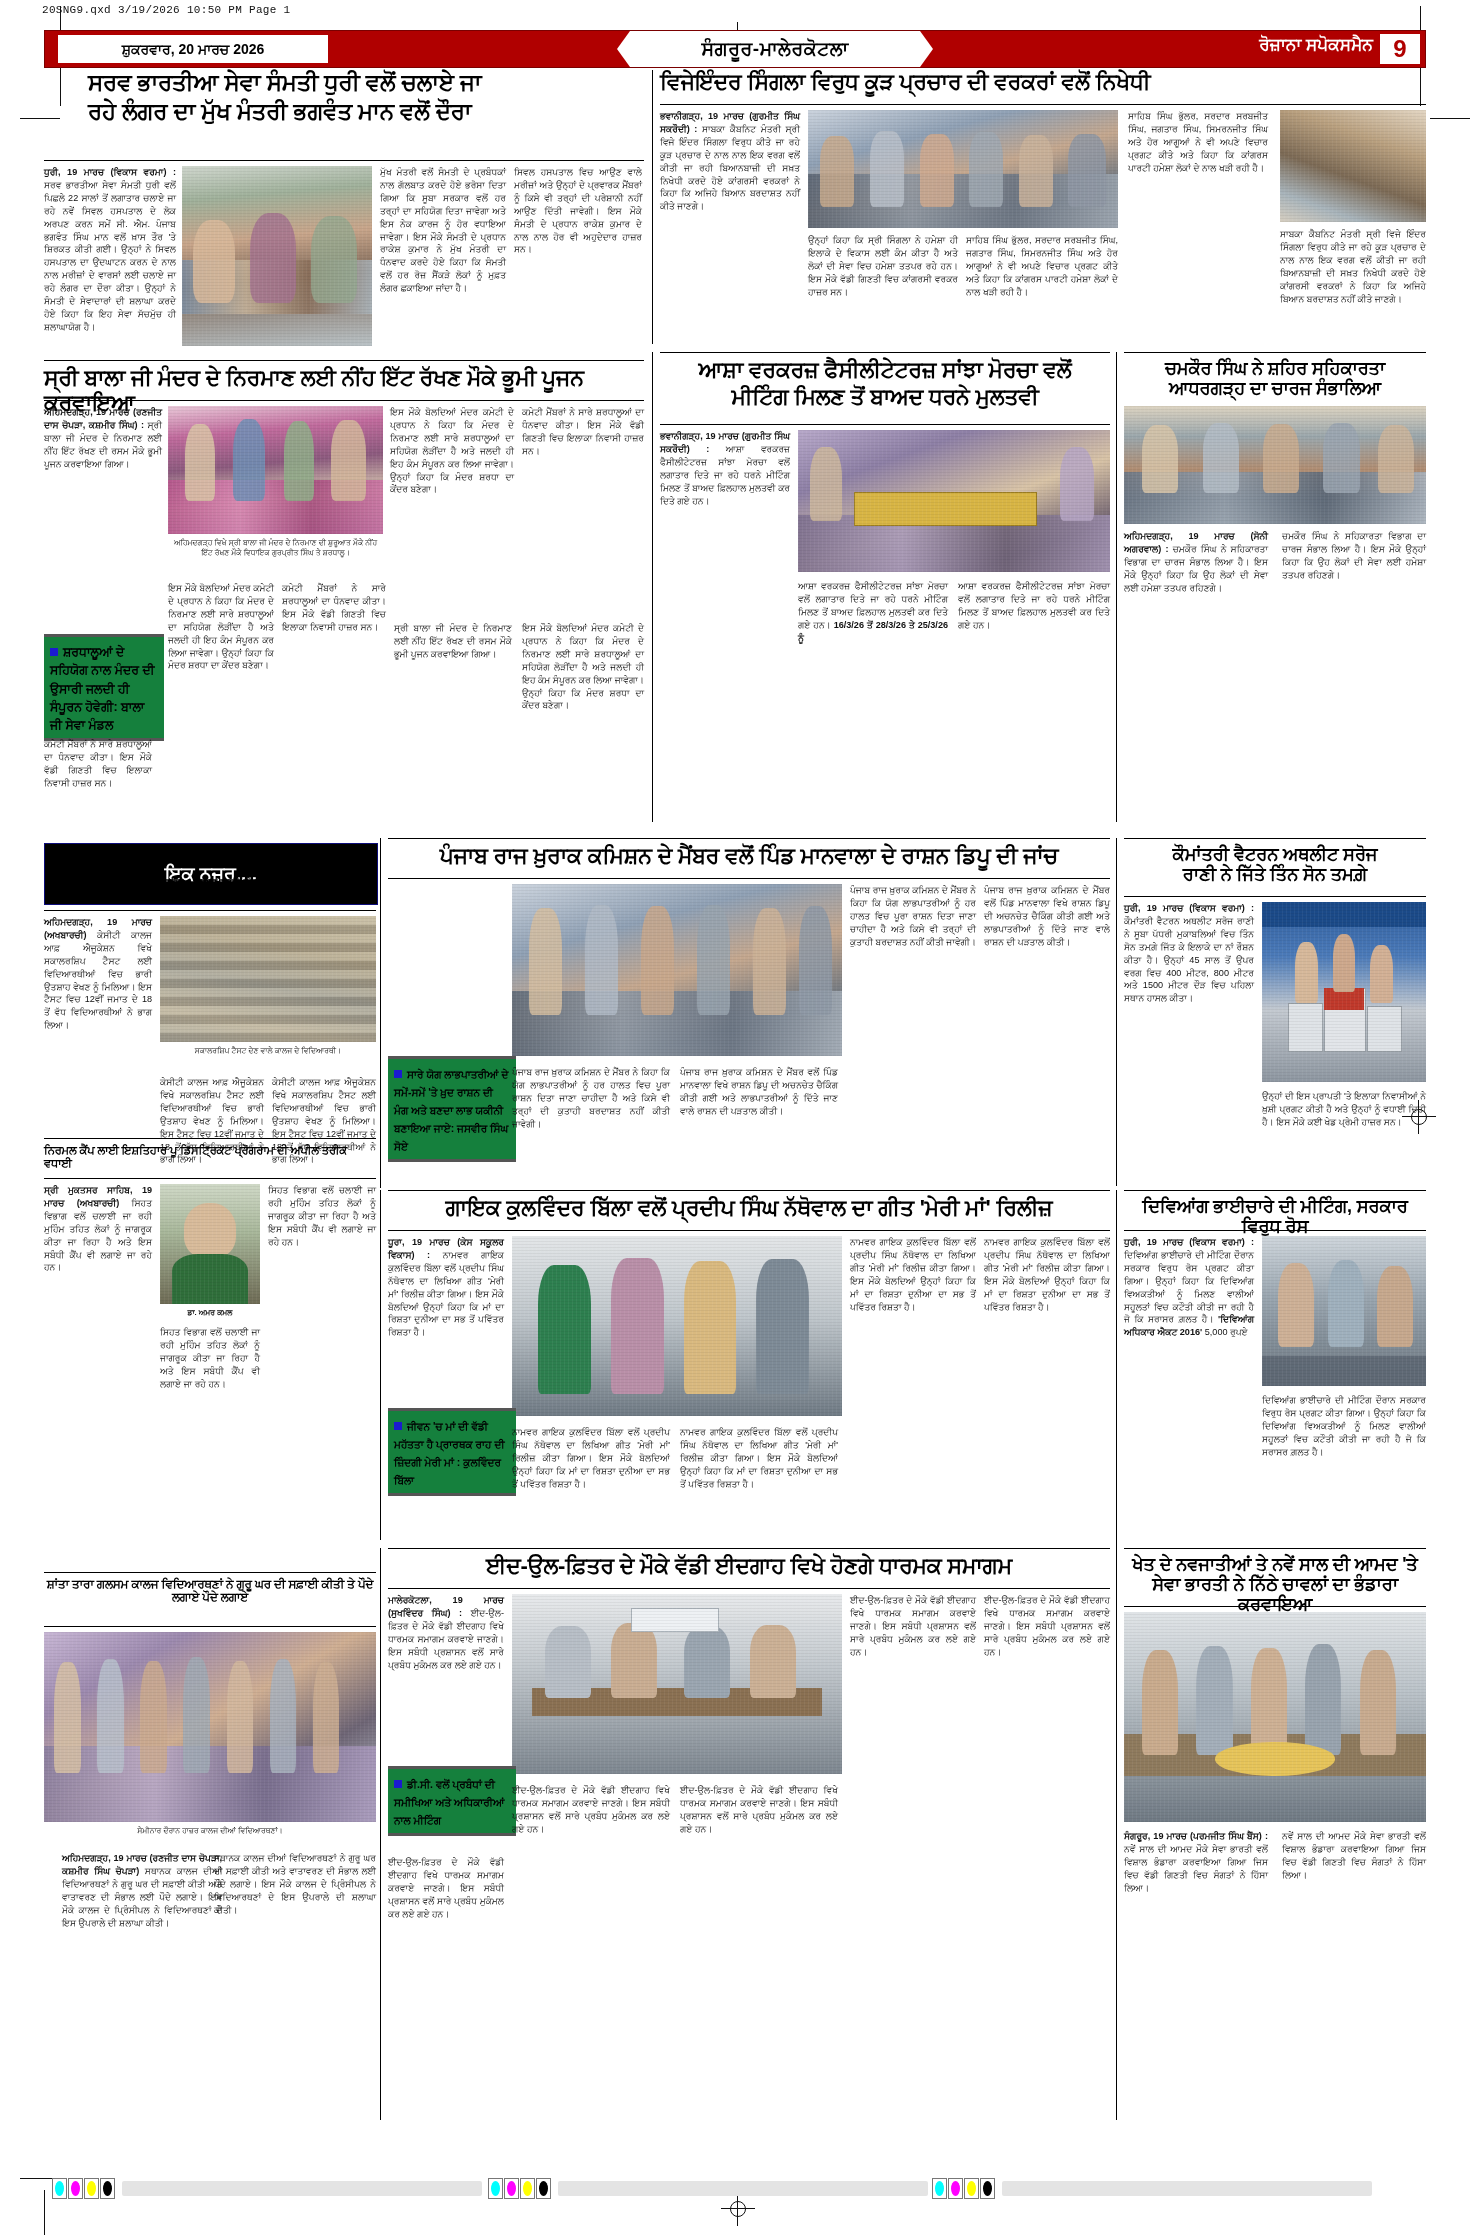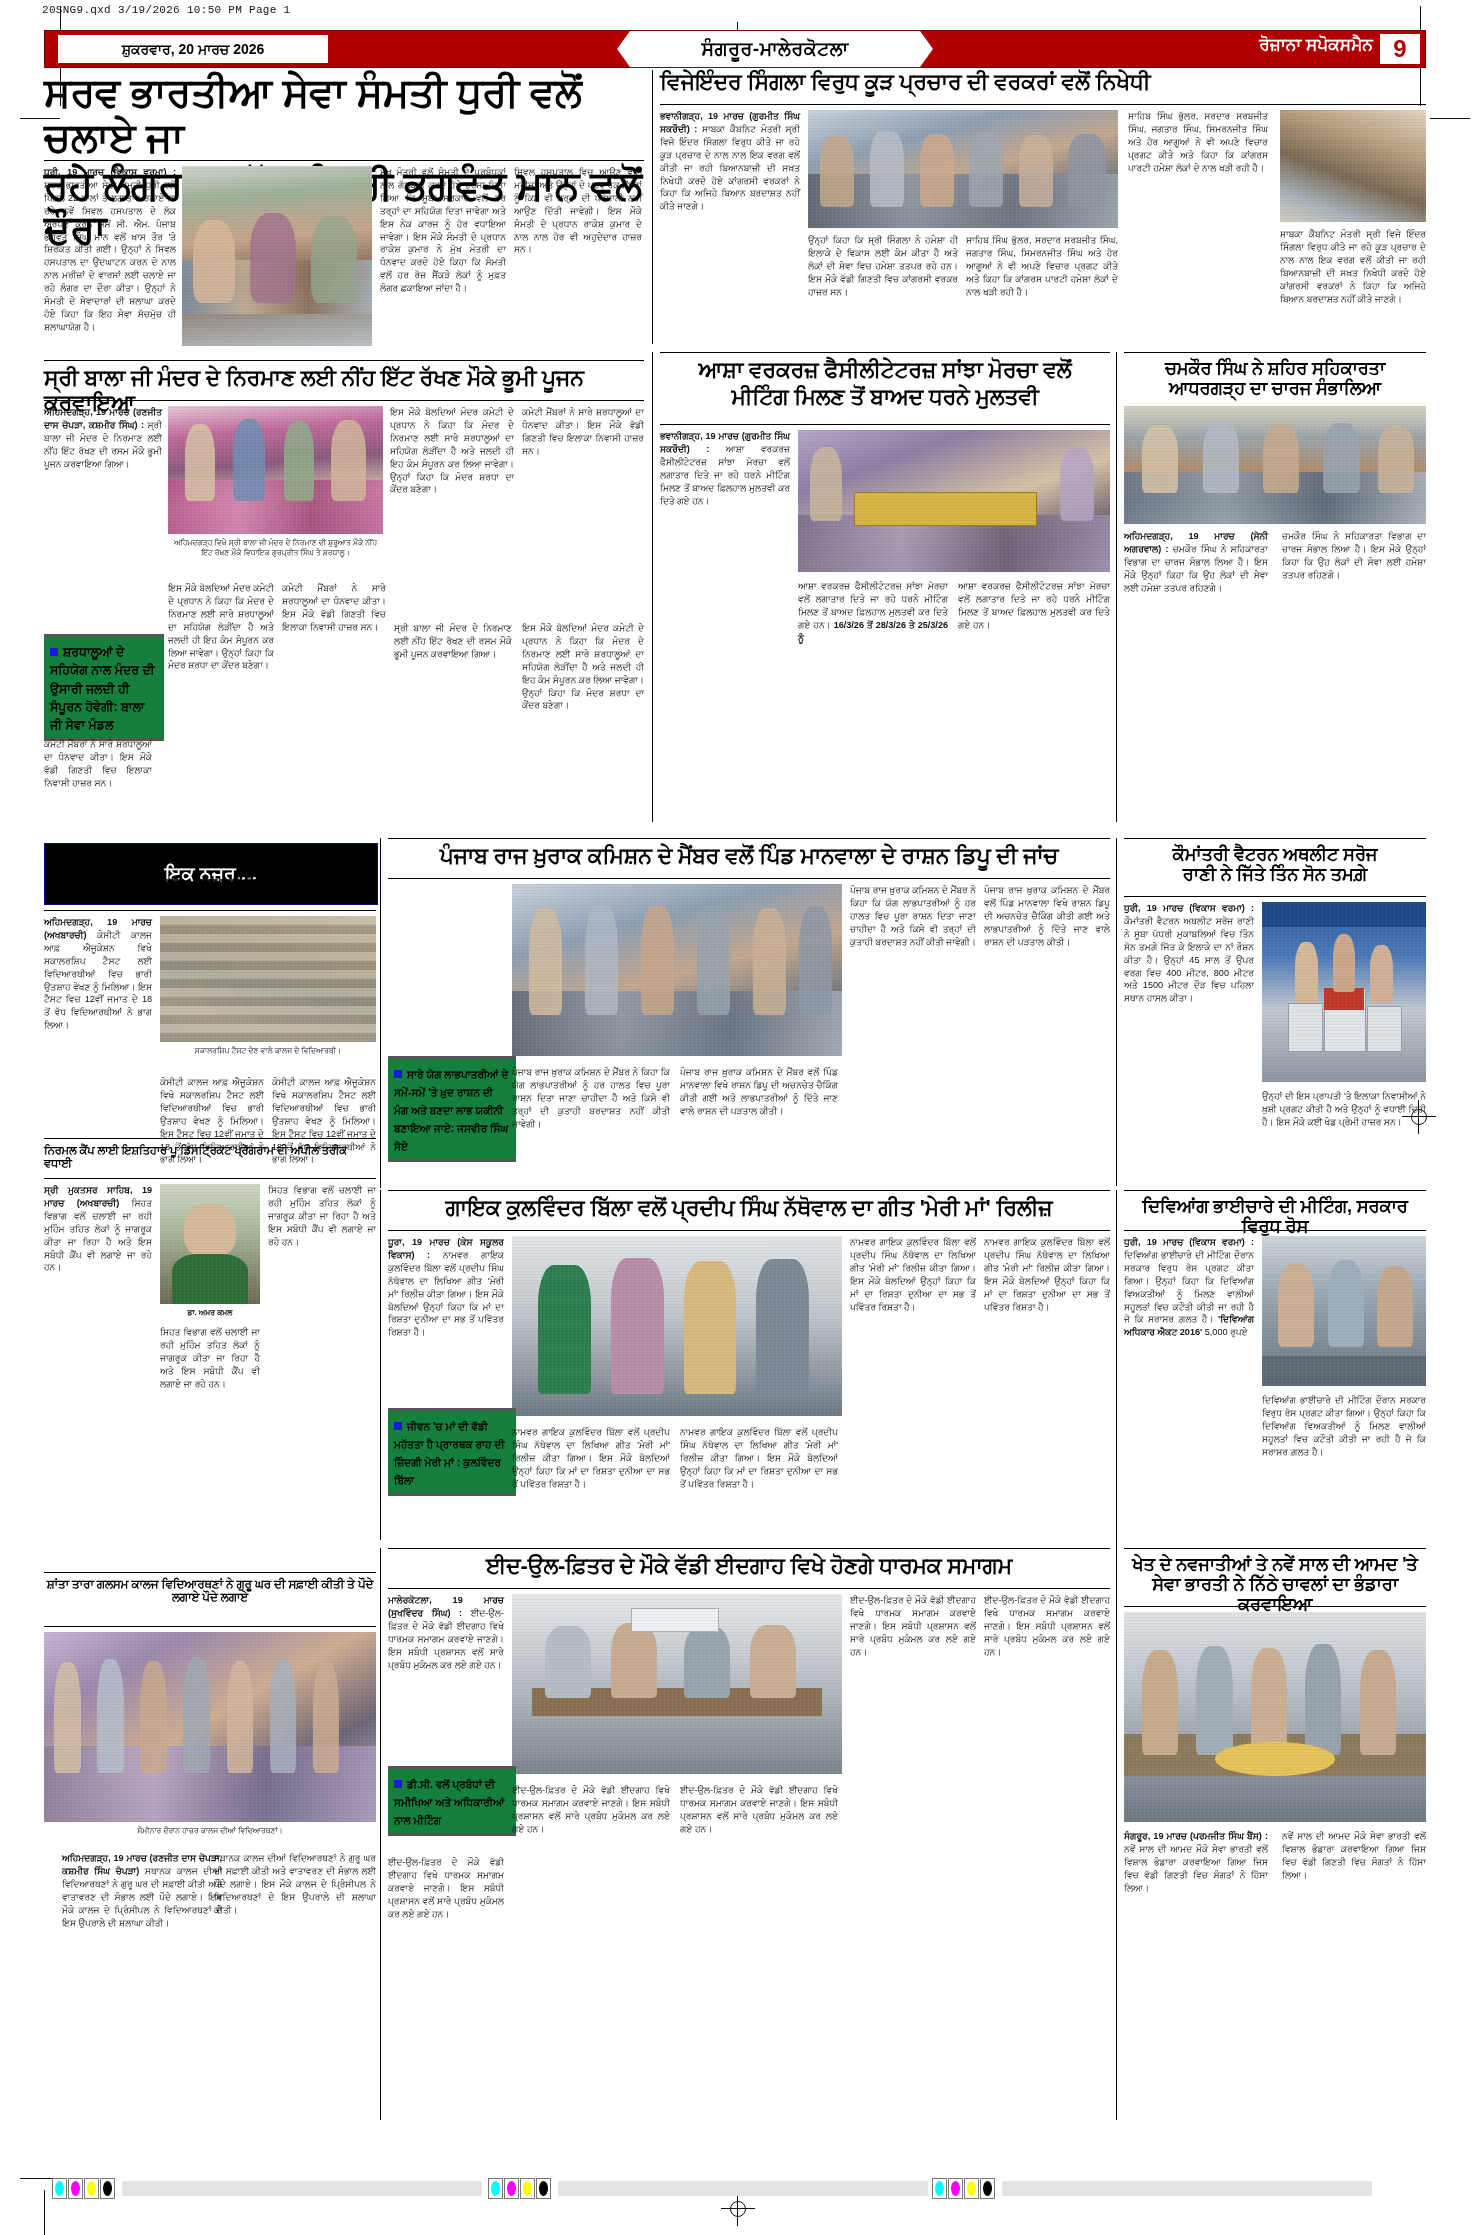--- a/index.html
+++ b/index.html
@@ -22,21 +22,21 @@
   .mh-center{position:absolute;left:585px;top:0;width:290px;height:36px;background:#fff;display:flex;align-items:center;justify-content:center;}
   .mh-center .tag{font-size:19px;font-weight:bold;color:#000;letter-spacing:.5px;}
   .mh-center:before{content:"";position:absolute;left:-13px;top:0;border-top:18px solid transparent;border-bottom:18px solid transparent;border-right:13px solid #fff;}
   .mh-center:after{content:"";position:absolute;right:-13px;top:0;border-top:18px solid transparent;border-bottom:18px solid transparent;border-left:13px solid #fff;}
   .mh-brand{position:absolute;right:52px;top:4px;font-size:17px;font-weight:bold;color:#fff;}
   .mh-page{position:absolute;right:4px;top:2px;width:40px;height:30px;background:#fff;border:1px solid #b00000;display:flex;align-items:center;justify-content:center;font-size:24px;font-weight:bold;color:#b00000;}
 
   
   .blk{position:absolute;}
   .hl{font-weight:bold;color:#000;line-height:1.12;letter-spacing:-.2px;}
-  .hl1{font-size:40px;}
+  .hl1{font-size:23px;margin-left:44px;}
   .hl2{font-size:22px;}
   .hl3{font-size:18px;}
 
   .cols{column-gap:9px;}
   .body{font-size:9.1px;line-height:1.42;color:#111;text-align:justify;hyphens:auto;word-break:break-word;}
   .lead{font-weight:bold;}
   .photo{background:#c9c9c9;position:relative;overflow:hidden;}
   .cap{font-size:7.6px;line-height:1.3;color:#111;text-align:center;padding-top:2px;}
 
   

